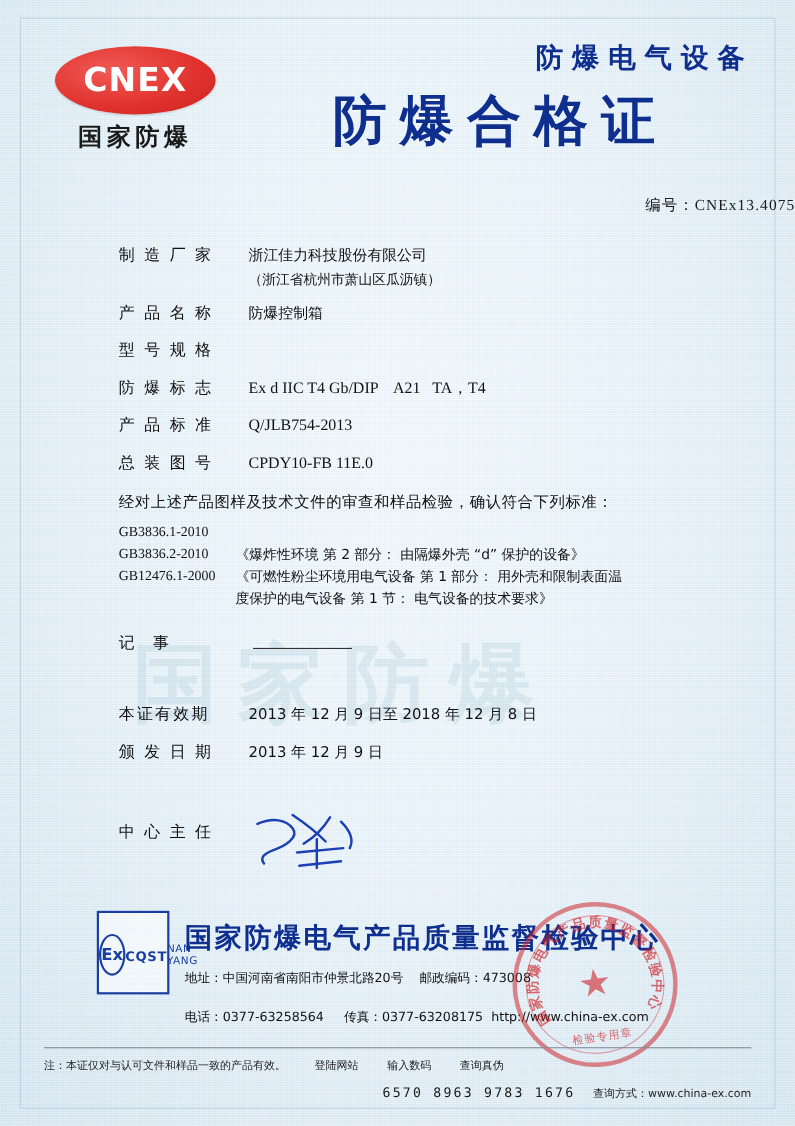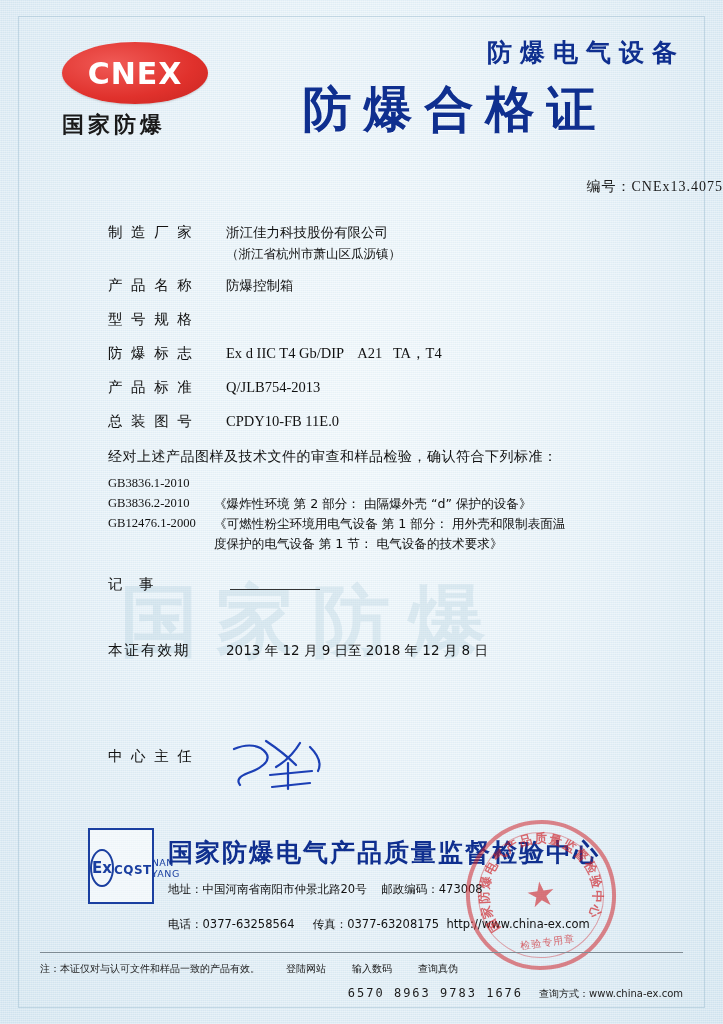--- a/index.html
+++ b/index.html
@@ -49,23 +49,24 @@
     pointer-events: none;
   }
   
   .header {
     position: absolute;
     left: 0; right: 0; top: 36px;
     height: 130px;
   }
   .logo {
     position: absolute;
-    left: 62px;
+    left: 50px;
     top: 6px;
     width: 146px;
+    text-align: center;
   }
   .logo-oval {
     width: 146px;
     height: 62px;
     border-radius: 50%;
     background: radial-gradient(ellipse at 35% 35%, #f05a56 0%, #e0312c 60%, #c62520 100%);
     display: flex;
     align-items: center;
     justify-content: center;
     box-shadow: 0 1px 2px rgba(0,0,0,0.15);
@@ -487,20 +488,24 @@
 
   <div class="notes">
     <div class="notes-label">记  事</div>
     <div class="notes-rule"></div>
   </div>
 
   <div class="dates">
     <div class="frow">
       <div class="flabel">本证有效期</div>
       <div class="fvalue cn">2013 年 12 月 9 日至 2018 年 12 月 8 日</div>
+    </div>
+    <div class="frow">
+      <div class="flabel">颁 发 日 期</div>
+      <div class="fvalue cn">2013 年 12 月 9 日</div>
     </div>
   </div>
 
   <div class="sign-row">
     <div class="sign-label">中 心 主 任</div>
     <div class="signature">
       <svg width="120" height="60" viewBox="0 0 120 60">
         <g fill="none" stroke="#1b3fb5" stroke-width="2.2" stroke-linecap="round">
           <path d="M8,14 C22,8 34,10 40,18 C46,26 34,34 22,38 C14,41 10,45 14,50"></path>
           <path d="M40,6 C52,14 62,22 70,30"></path>

